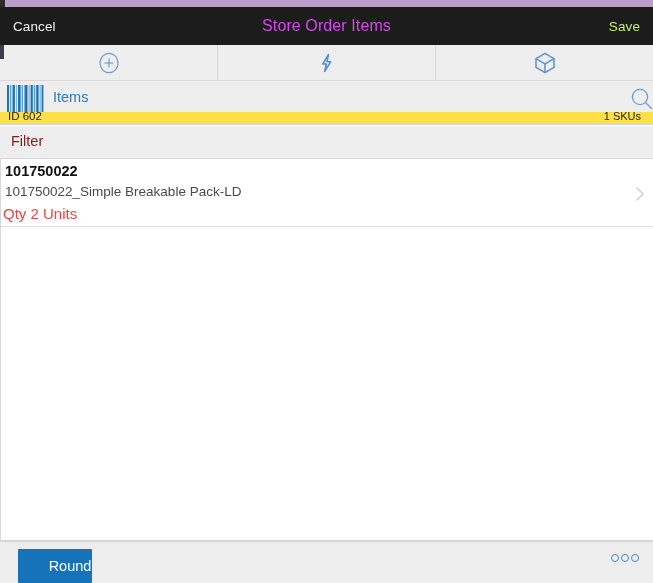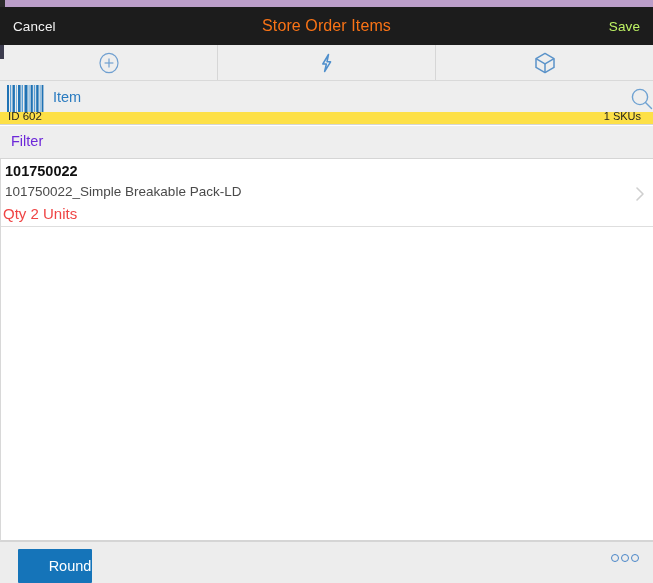--- a/index.html
+++ b/index.html
@@ -51,21 +51,21 @@
     color: #f2f2f2;
     font-size: 13.5px;
     letter-spacing: .1px;
     cursor: pointer;
     text-align: right;
   }
   .titlebar-title {
     position: absolute;
     left: 0; right: 0;
     text-align: center;
-    color: #f97316;
+    color: #d946ef;
     font-size: 16px;
     letter-spacing: .1px;
   }
   .titlebar-right {
     position: absolute;
     right: 13px;
     color: #bef264;
     font-size: 13.5px;
     letter-spacing: .1px;
     cursor: pointer;
@@ -155,21 +155,21 @@
     position: absolute;
     left: 0; top: 126px;
     width: 653px; height: 33px;
     background: #eeeeee;
     border-bottom: 1px solid #d5d5d5;
     box-sizing: border-box;
   }
   .filter-label {
     position: absolute;
     left: 11px; top: 7px;
-    color: #6d28d9;
+    color: #7f1d1d;
     font-size: 14.5px;
     cursor: pointer;
   }
 
   
   .list {
     position: absolute;
     left: 0; top: 159px;
     width: 653px;
     background: #ffffff;
@@ -325,21 +325,21 @@
       <rect x="18.5" y="0" width="3" height="27" fill="#1f72b4"></rect>
       <rect x="22.5" y="0" width="1.2" height="27" fill="#7fb6de"></rect>
       <rect x="24.6" y="0" width="2.2" height="27" fill="#1f72b4"></rect>
       <rect x="27.8" y="0" width="1.4" height="27" fill="#5b9fd4"></rect>
       <rect x="30.2" y="0" width="2.4" height="27" fill="#1f72b4"></rect>
       <rect x="33.6" y="0" width="1.2" height="27" fill="#7fb6de"></rect>
       <rect x="35.6" y="0" width="1.8" height="27" fill="#1f72b4"></rect>
     </svg>
   </span>
 
-  <div class="item-label">Item</div>
+  <div class="item-label">Items</div>
 
   <span class="search-icon">
     <svg width="26" height="26" viewBox="0 0 26 26">
       <circle cx="11" cy="11" r="7.6" fill="none" stroke="#6fa2d2" stroke-width="1.4"></circle>
       <line x1="16.5" y1="16.5" x2="22.5" y2="22.5" stroke="#6fa2d2" stroke-width="1.4" stroke-linecap="round"></line>
     </svg>
   </span>
 
   <div class="meta-row">
     <span class="meta-id">ID 602</span>

